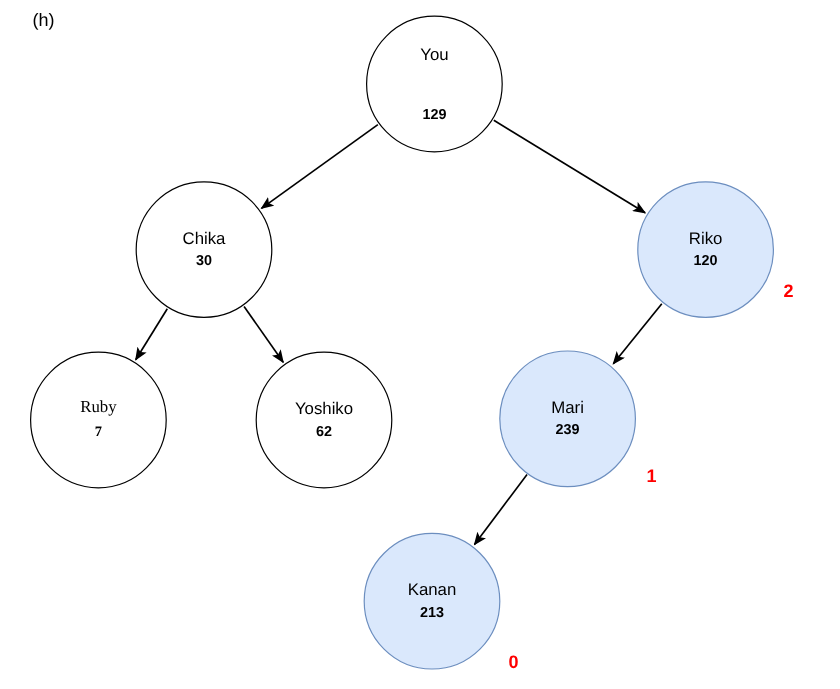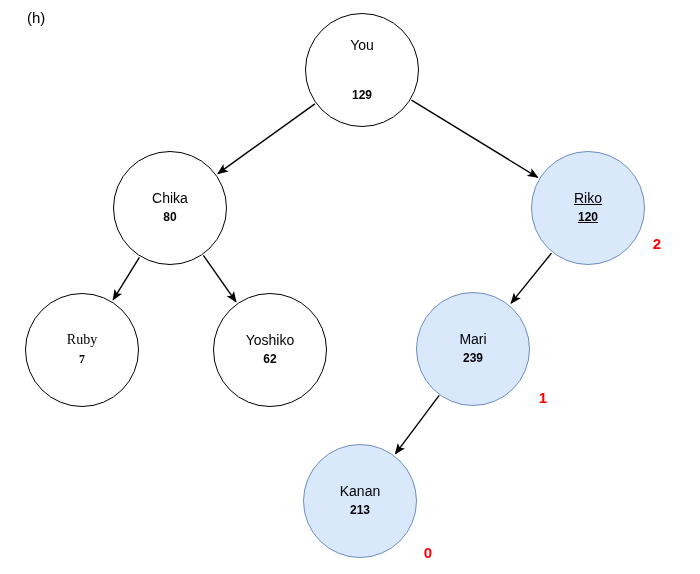--- a/index.html
+++ b/index.html
@@ -83,23 +83,23 @@
       <line x1="551.5" y1="253.1" x2="511.1" y2="303.1" stroke="#000000" stroke-width="1.4" marker-end="url(#arrowhead)"></line>
       <line x1="439.2" y1="395.4" x2="395.4" y2="453.8" stroke="#000000" stroke-width="1.4" marker-end="url(#arrowhead)"></line>
     </svg>
   <div id="nodes-layer">
       <div class="node" style="left: 305px; top: 13px; width: 114px; height: 114px; gap: 31px;">
         <div class="node-name">You</div>
         <div class="node-value">129</div>
       </div>
       <div class="node" style="left: 113px; top: 151px; width: 114px; height: 114px;">
         <div class="node-name">Chika</div>
-        <div class="node-value">80</div>
+        <div class="node-value">30</div>
       </div>
-      <div class="node highlighted" style="left: 531px; top: 151px; width: 114px; height: 114px; text-decoration: underline;">
+      <div class="node highlighted" style="left: 531px; top: 151px; width: 114px; height: 114px;">
         <div class="node-name">Riko</div>
         <div class="node-value">120</div>
       </div>
       <div class="annotation" style="left: 657px; top: 243px;">2</div>
       <div class="node" style="left: 25px; top: 293px; width: 114px; height: 114px; font-family: Liberation Serif, serif;">
         <div class="node-name">Ruby</div>
         <div class="node-value">7</div>
       </div>
       <div class="node" style="left: 213px; top: 293px; width: 114px; height: 114px;">
         <div class="node-name">Yoshiko</div>

